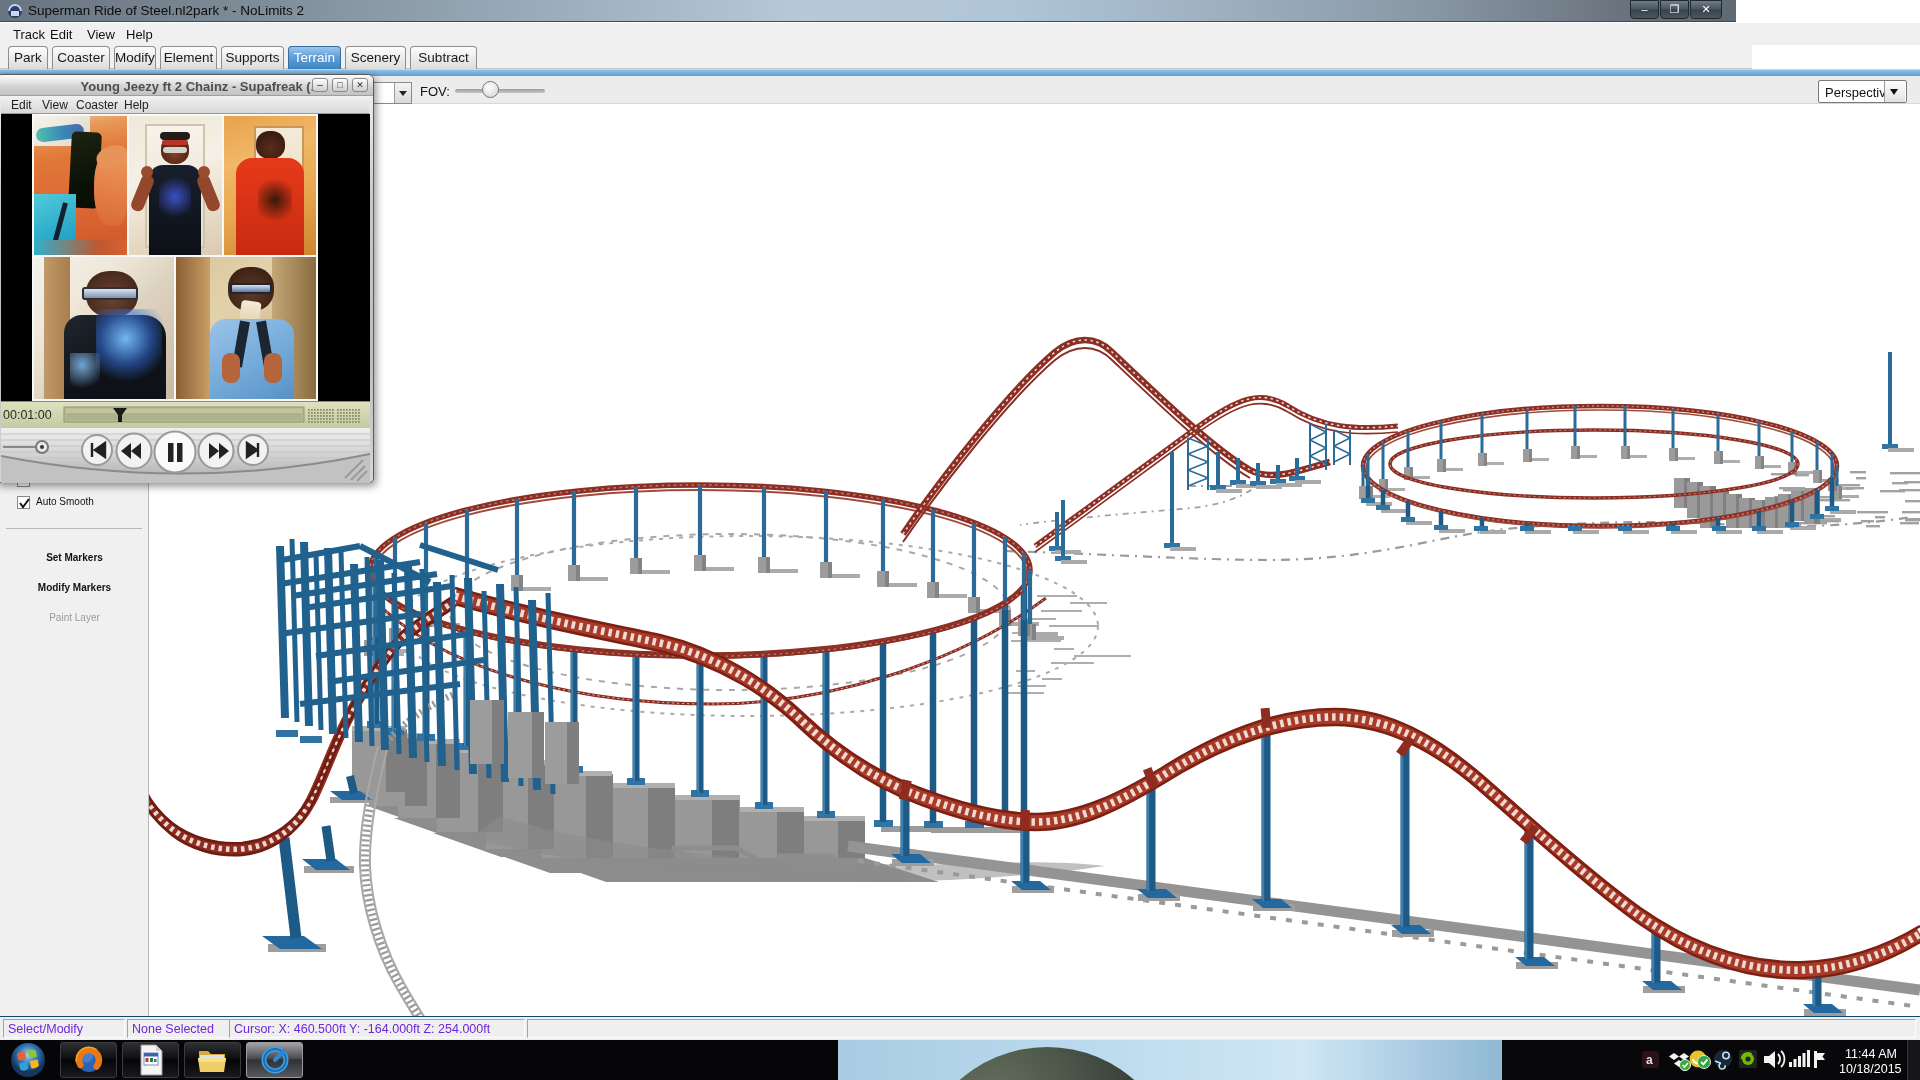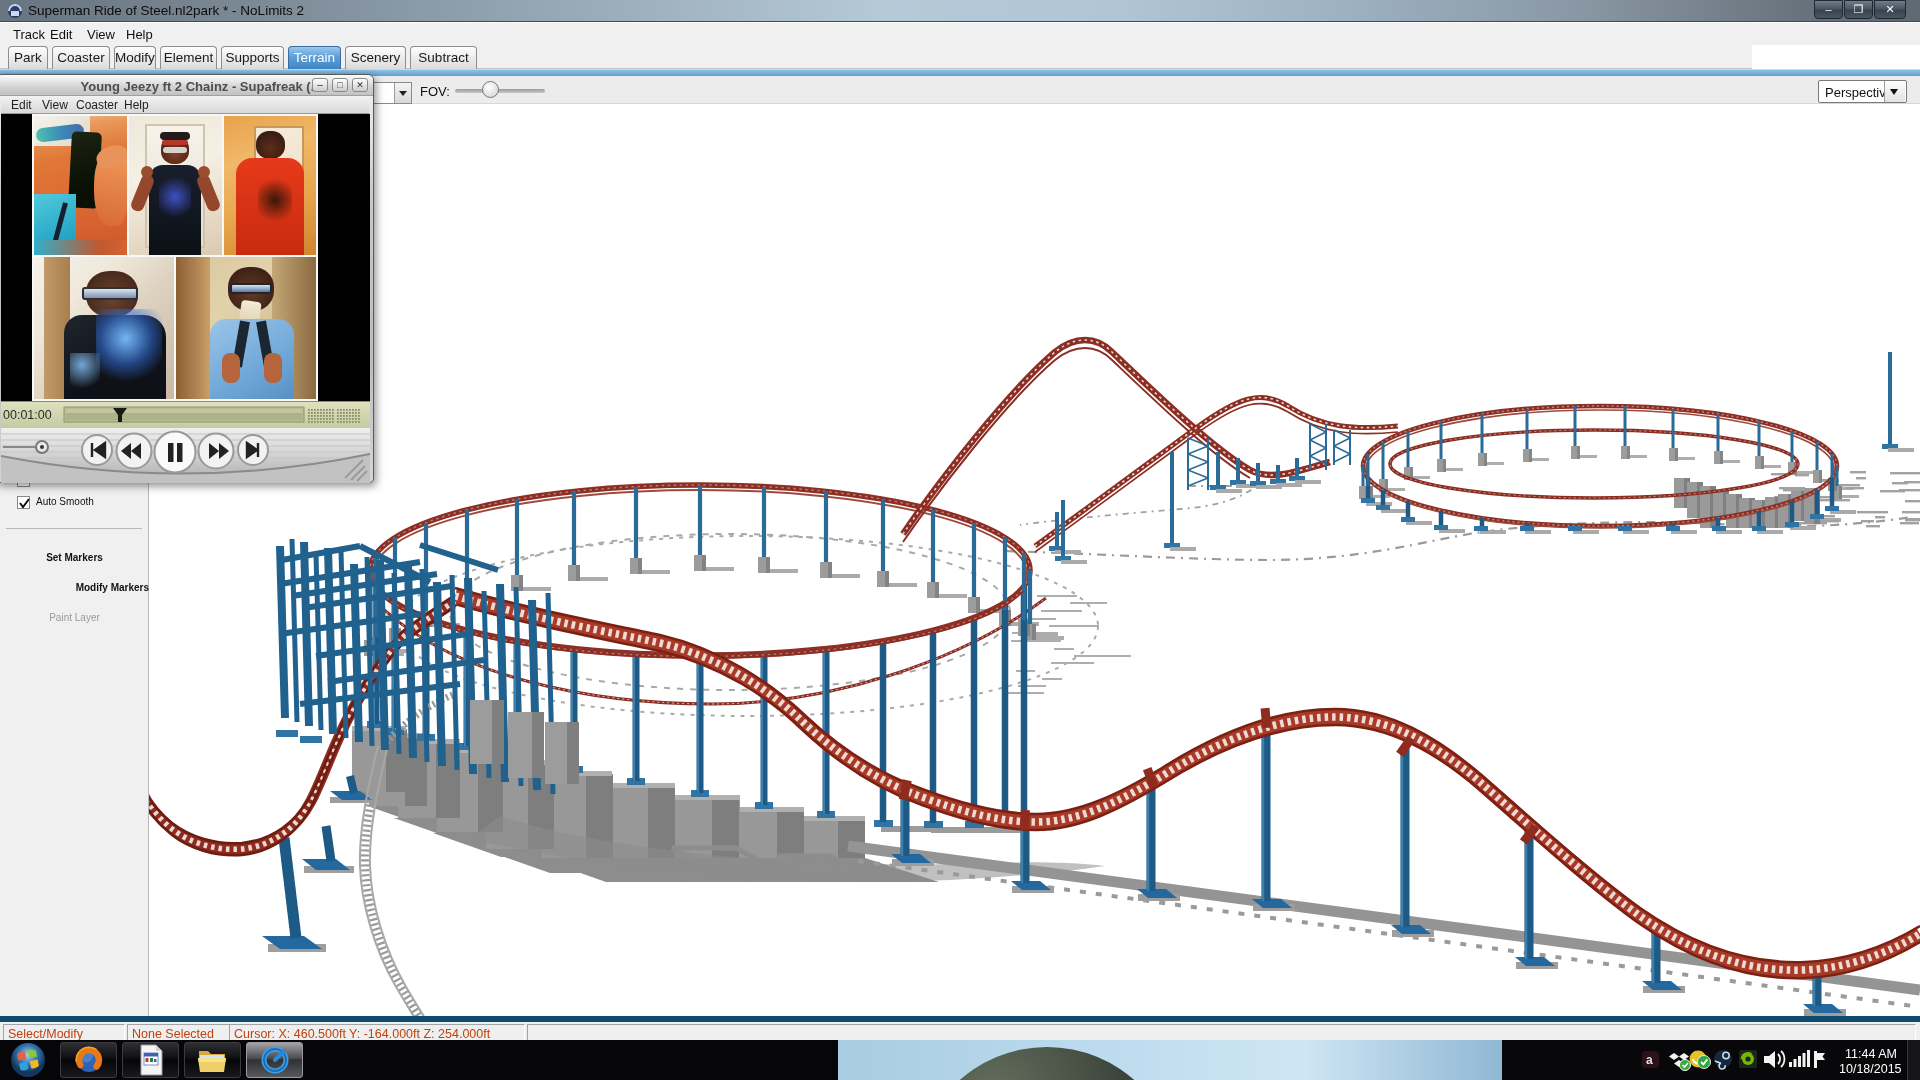--- a/index.html
+++ b/index.html
@@ -1,32 +1,32 @@
 <!DOCTYPE html>
 <html><head><meta charset="utf-8"><style>
 *{margin:0;padding:0;box-sizing:border-box}
 html,body{width:1920px;height:1080px;overflow:hidden;background:#fff;font-family:"Liberation Sans",sans-serif}
 .abs{position:absolute}
-#titlebar{left:0;top:0;width:1920px;height:22px;z-index:30;
+#titlebar{left:0;top:0;width:1736px;height:22px;z-index:30;
  background:linear-gradient(90deg,#68747f 0%,#7d8b97 14%,#98aab8 30%,#b6c9d7 46%,#b0c5d6 58%,#9db1c1 70%,#8a98a5 82%,#68727c 94%,#5f6972 100%);
  border-bottom:1px solid #3e4a55}
 #titlebar .tt{position:absolute;left:28px;top:3px;font-size:13.5px;color:#0c0c0c;white-space:nowrap}
 .winbtns{position:absolute;right:14px;top:0;height:19px;z-index:31;display:flex}
 .winbtn{width:29px;height:19px;border:1px solid #1e2833;background:linear-gradient(#707c89,#4a5663 45%,#39434e 55%,#4b575f);color:#fff;
  font-size:11px;text-align:center;line-height:17px;border-radius:0 0 4px 4px;margin-left:1px}
 #menubar{left:0;top:23px;width:1920px;height:22px;background:#f0f0f0;z-index:30;font-size:13px;color:#111}
 #menubar span{position:absolute;top:4px}
 #tabbar{left:0;top:45px;width:1752px;height:24px;background:#f0f0f0;z-index:30;border-bottom:1px solid #c6c6c6}
 .tab{position:absolute;top:1px;height:23px;border:1px solid #8e8e8e;border-bottom:none;border-radius:4px 4px 0 0;
  background:linear-gradient(#fefefe,#ededed 45%,#dcdcdc);font-size:13.5px;color:#1a1a1a;text-align:center;padding-top:3px}
 .tabsel{background:linear-gradient(#9cc6ec,#5e9fd8 45%,#3f85c4);color:#fff;border-color:#3a6d9e}
 #bluestrip{left:0;top:69px;width:1920px;height:7px;background:linear-gradient(#8ec2e8,#5e9ed2);z-index:29;border-top:1px solid #c8d8e8}
 #toolbar{left:0;top:76px;width:1920px;height:28px;background:#ececec;z-index:29;border-bottom:1px solid #d8d8d8}
 #leftpanel{left:0;top:104px;width:149px;height:912px;background:#f0f0f0;border-right:1px solid #b9b9b9;z-index:10;font-size:10px;color:#111}
-#statusbar{left:0;top:1016px;width:1920px;height:24px;background:#efefef;border-top:6px solid #0c4a6e;z-index:30;font-size:12.5px;color:#c2410c}
+#statusbar{left:0;top:1016px;width:1920px;height:24px;background:#efefef;border-top:1px solid #0c4a6e;z-index:30;font-size:12.5px;color:#6d28d9}
 .scell{position:absolute;top:2px;height:19px;border:1px solid;border-color:#a3a3a3 #fdfdfd #fdfdfd #a3a3a3;padding:2px 4px 0 4px;white-space:nowrap}
 #taskbar{left:0;top:1040px;width:1920px;height:40px;background:#060608;z-index:40}
 .tbtn{position:absolute;top:2px;width:57px;height:36px;border:1px solid #3c3c40;border-radius:3px;
  background:linear-gradient(rgba(120,124,130,.35),rgba(40,42,46,.25) 45%,rgba(6,6,8,.3) 50%,rgba(60,62,68,.35))}
 #tray{position:absolute;right:0;top:0;width:418px;height:40px;background:#08080a}
 #wall{position:absolute;left:838px;top:0;width:664px;height:40px;background:linear-gradient(90deg,#a8cce2,#bddbee 40%,#cfe6f4 70%,#8fb8d4);overflow:hidden}
 #qtwin{left:-4px;top:74px;width:378px;height:409px;z-index:50;border:1px solid #5a5a5a;border-radius:6px 6px 4px 4px;
  background:linear-gradient(#f4f4f4,#c9c9c9 30%,#bdbdbd 70%,#d6d6d6);box-shadow:2px 3px 8px rgba(0,0,0,.45)}
 .pmenu{position:absolute;left:4px;top:21px;right:4px;height:18px;background:linear-gradient(#f2f2f2,#d8d8d8);border-bottom:1px solid #9a9a9a;font-size:12px;color:#222}
 .pmenu span{position:absolute;top:2px}
@@ -587,21 +587,21 @@
 <div class="abs" id="leftpanel">
  <div class="abs" style="left:17px;top:370px;width:13px;height:13px;background:#fff;border:1px solid #8a8a8a"></div>
  <span class="abs" style="left:36px;top:370px">Subtract Paint</span>
  <div class="abs" style="left:17px;top:392px;width:13px;height:13px;background:#fff;border:1px solid #8a8a8a">
    <svg width="13" height="13">
         <path d="M2,6 l3,4 6,-8" stroke="#111" stroke-width="2" fill="none"></path>
       </svg></div>
  <span class="abs" style="left:36px;top:392px">Auto Smooth</span>
  <div class="abs" style="left:6px;top:424px;width:136px;height:1px;background:#b8b8b8"></div>
  <div class="abs" style="left:0;top:448px;width:149px;text-align:center;font-weight:bold">Set Markers</div>
- <div class="abs" style="left:0;top:478px;width:149px;text-align:right;font-weight:bold">Modify Markers</div>
+ <div class="abs" style="left:0;top:478px;width:149px;text-align:center;font-weight:bold">Modify Markers</div>
  <div class="abs" style="left:0;top:508px;width:149px;text-align:center;color:#9a9a9a">Paint Layer</div>
 </div>
 <div class="abs" id="statusbar">
  <div class="scell" style="left:3px;width:122px">Select/Modify</div>
  <div class="scell" style="left:127px;width:120px">None Selected</div>
  <div class="scell" style="left:229px;width:296px">Cursor: X: 460.500ft Y: -164.000ft Z: 254.000ft</div>
  <div class="scell" style="left:527px;width:1389px"></div>
 </div>
 <div class="abs" id="taskbar">
  <div id="wall">

